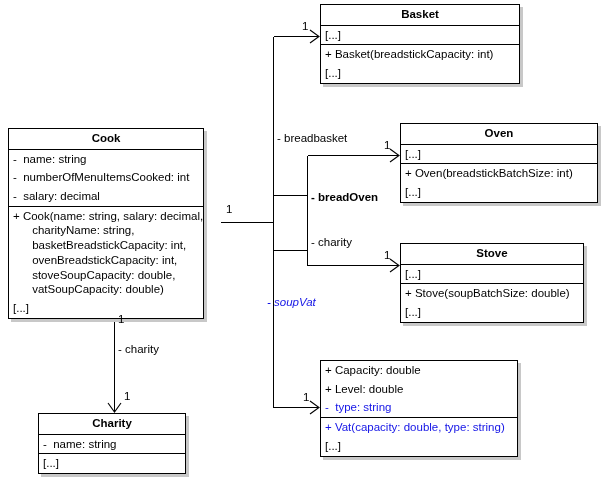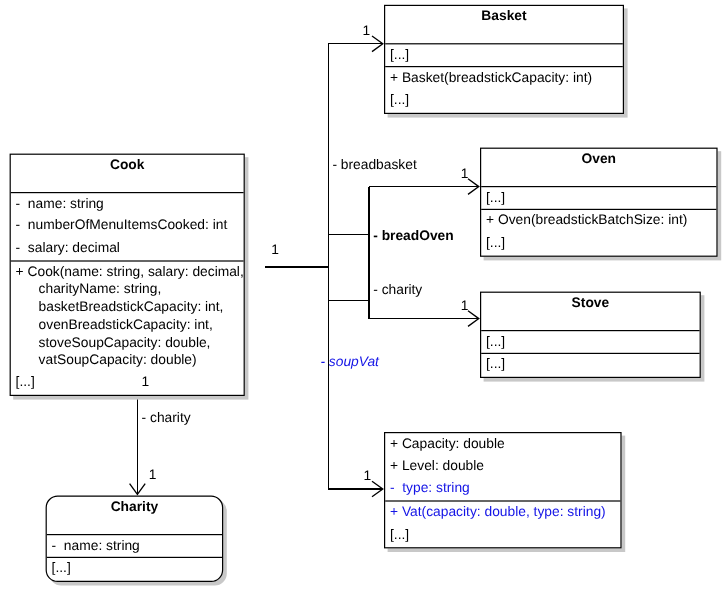--- a/index.html
+++ b/index.html
@@ -28,21 +28,21 @@
     border: 1px solid #000000;
     box-sizing: border-box;
     box-shadow: 3px 3px 0 0 #c8c8c8;
     font-size: 11.5px;
     line-height: 1.0;
   }
   .uml-title {
     text-align: center;
     font-weight: bold;
     font-size: 11.5px;
-    padding: 4px 2px 15px 2px;
+    padding: 4px 2px 4px 2px;
     border-bottom: 1px solid #000000;
     white-space: nowrap;
   }
   .uml-compartment {
     border-bottom: 1px solid #000000;
     padding: 0;
   }
   .uml-compartment.last {
     border-bottom: none;
   }
@@ -162,37 +162,38 @@
       <div class="uml-row">[...]</div>
     </div>
   </div>
 
   <div class="uml-class" style="left:400px; top:243px; width:184px;">
     <div class="uml-title">Stove</div>
     <div class="uml-compartment">
       <div class="uml-row">[...]</div>
     </div>
     <div class="uml-compartment last">
+      <div class="uml-row">+ Stove(soupBatchSize: double)</div>
       <div class="uml-row">[...]</div>
     </div>
   </div>
 
   <div class="uml-class" style="left:320px; top:360px; width:198px;">
     <div class="uml-compartment">
       <div class="uml-row">+ Capacity: double</div>
       <div class="uml-row">+ Level: double</div>
       <div class="uml-row abstract-blue">-  type: string</div>
     </div>
     <div class="uml-compartment last">
       <div class="uml-row abstract-blue">+ Vat(capacity: double, type: string)</div>
       <div class="uml-row">[...]</div>
     </div>
   </div>
 
-  <div class="uml-class" style="left:38px; top:413px; width:148px;border-radius:10px;">
+  <div class="uml-class" style="left:38px; top:413px; width:148px;">
     <div class="uml-title">Charity</div>
     <div class="uml-compartment">
       <div class="uml-row">-  name: string</div>
     </div>
     <div class="uml-compartment last">
       <div class="uml-row">[...]</div>
     </div>
   </div>
 
   <div class="edge-label" style="left:277px; top:132px;">- breadbasket</div>

